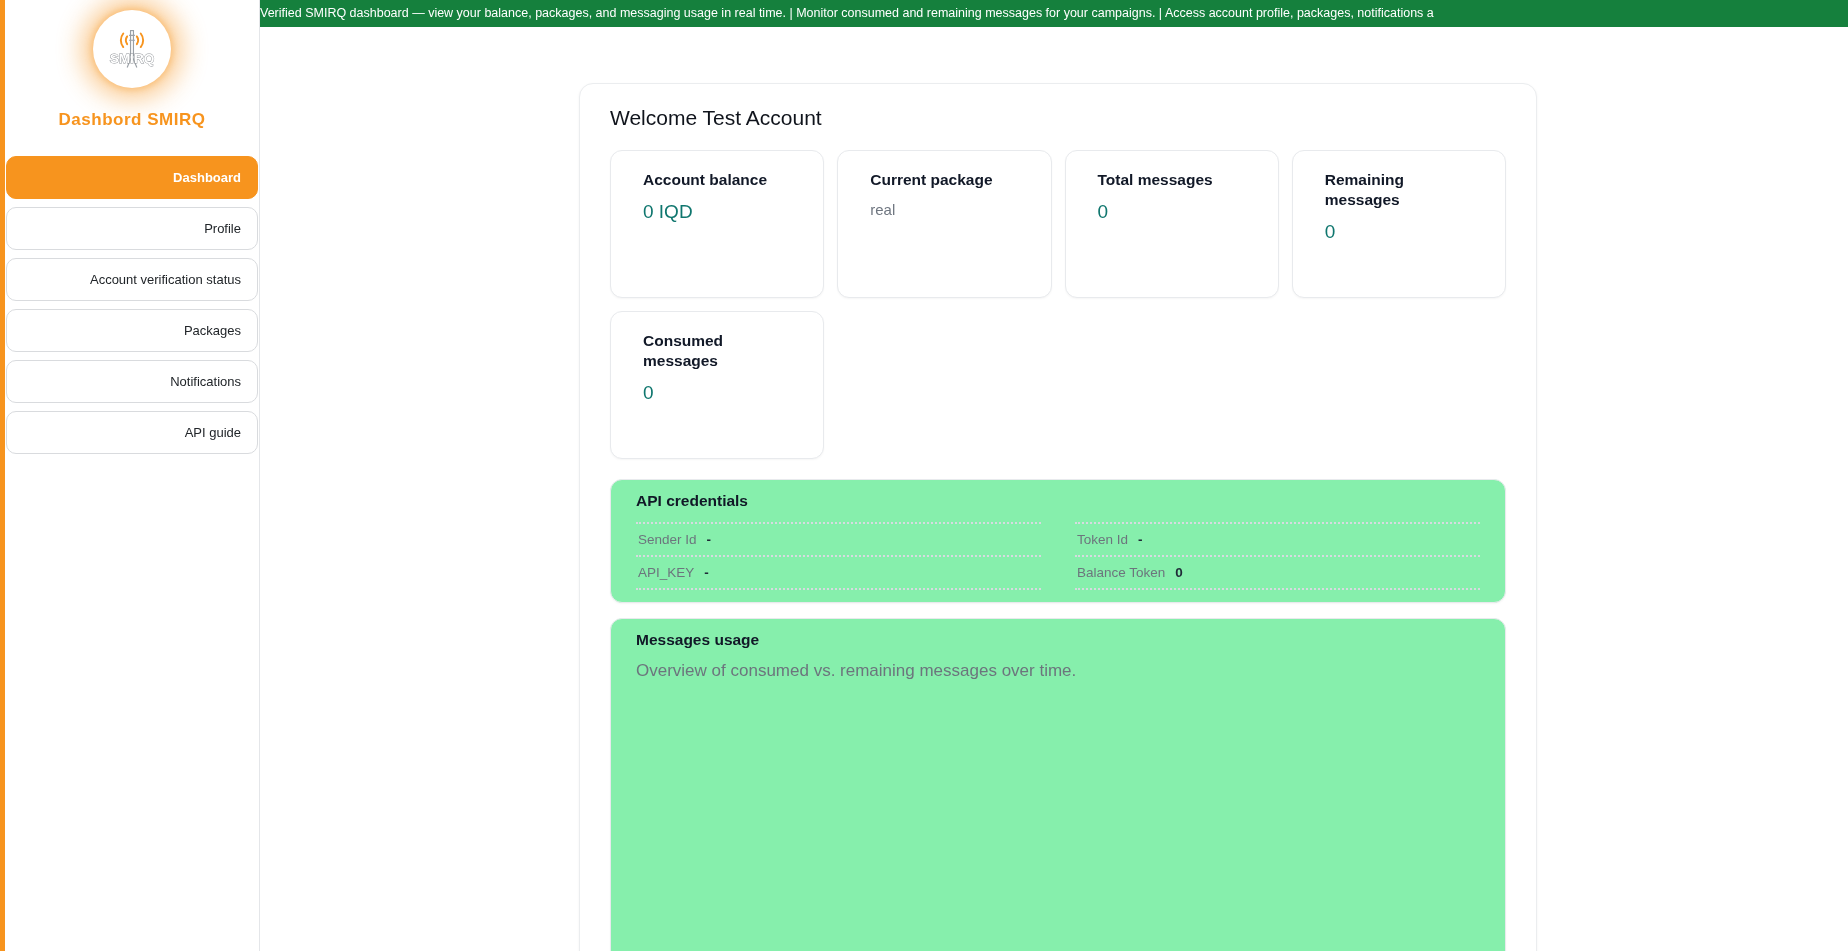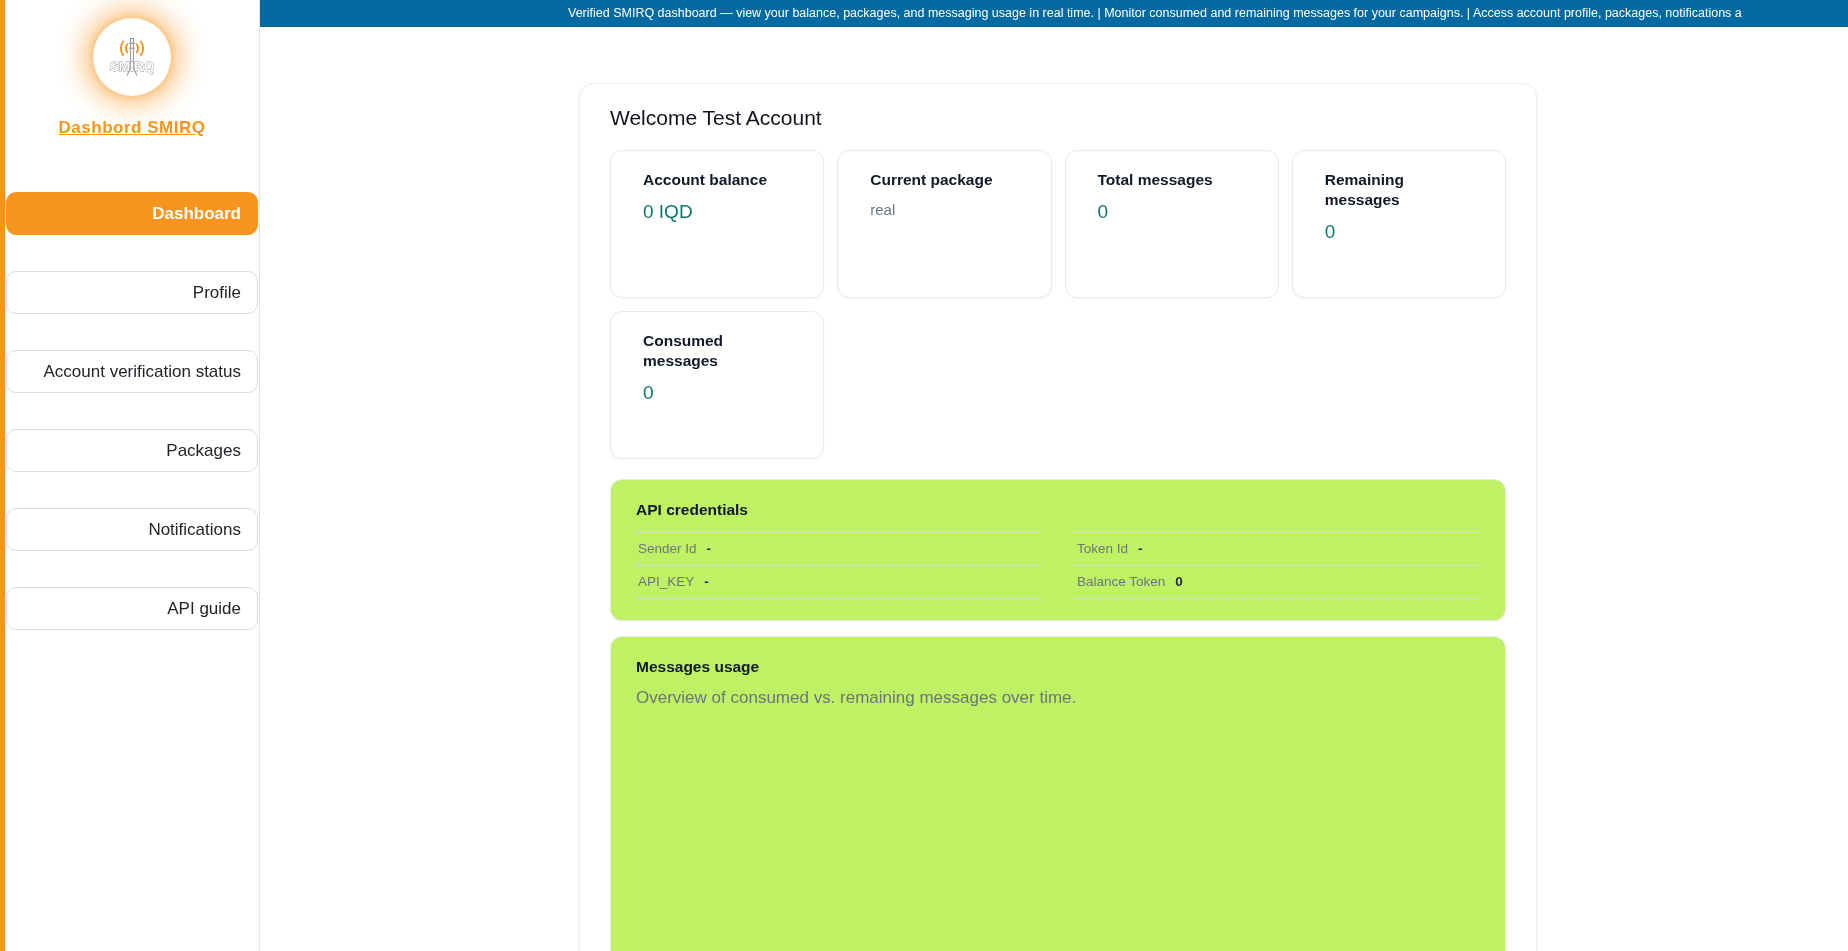--- a/index.html
+++ b/index.html
@@ -5,54 +5,54 @@
   * { margin:0; padding:0; box-sizing:border-box; }
   html,body { width:1848px; height:951px; overflow:hidden; background:#fff;
               font-family:"Liberation Sans", sans-serif; }
   body { display:flex; }
 
   
   .edge-stripe { width:5px; height:100%; background:#f7941e; flex:0 0 5px; }
 
   
   .sidebar { width:255px; flex:0 0 255px; height:100%; background:#fff;
-             border-right:1px solid #e4e6e9; padding-top:10px; }
+             border-right:1px solid #e4e6e9; padding-top:2px; }
   .logo-wrap { display:flex; justify-content:center; margin-top:8px; }
   .logo-circle { width:78px; height:78px; border-radius:50%; background:#fff;
                  box-shadow:0 0 24px 12px rgba(247,148,30,.45), 0 0 6px 2px rgba(247,148,30,.35);
                  display:flex; align-items:center; justify-content:center; }
   .app-title { text-align:center; color:#f7941e; font-size:17px; font-weight:700;
-               letter-spacing:.5px; margin-top:22px;text-decoration:underline; }
+               letter-spacing:.5px; margin-top:22px; }
   .nav { margin-top:26px; display:flex; flex-direction:column; align-items:center; gap:8px; }
   .nav-item { width:252px; height:43px; border:1px solid #d9dbde; border-radius:10px;
               background:#fff; display:flex; align-items:center; justify-content:flex-end;
-              padding-right:16px; font-size:17px; color:#212529; cursor:pointer;margin-top:28px; }
+              padding-right:16px; font-size:13px; color:#212529; cursor:pointer; }
   .nav-item.active { background:#f7941e; border-color:#f7941e; color:#fff; font-weight:700; }
   .nav-item.logout { color:#d9413d; border-color:#d9413d; }
 
   
   .main { flex:1; height:100%; overflow:hidden; background:#fff; }
-  .topbar { height:27px; background:#0369a1; color:#fff; font-size:12.5px;
-            line-height:27px; white-space:nowrap; overflow:hidden; padding-left:308px; }
+  .topbar { height:27px; background:#15803d; color:#fff; font-size:12.5px;
+            line-height:27px; white-space:nowrap; overflow:hidden; }
 
   .dashboard-panel { margin-left:319px; margin-top:56px; width:958px; height:1200px;
                      background:#fff; border:1px solid #ebedef; border-radius:14px;
                      box-shadow:0 1px 3px rgba(0,0,0,.05); padding:14px 30px 30px 30px; }
   .welcome-heading { font-size:21px; font-weight:400; color:#10141c; margin:8px 0 20px; }
 
   .stats-grid { display:grid; grid-template-columns:repeat(4,1fr); gap:13px; }
   .stat-card { min-height:148px; background:#fff; border:1px solid #e8eaed; border-radius:12px;
                box-shadow:0 1px 2px rgba(0,0,0,.04); padding:19px 32px; }
   .stat-title { font-size:15.5px; font-weight:700; color:#111827; line-height:1.3;
                 margin-bottom:11px; }
   .stat-value { font-size:19px; color:#0f766e; }
   .stat-value.muted { font-size:15px; color:#6f7680; }
 
-  .section-card { background:#bef264; border:1px solid #e8eaed; border-radius:12px;
-                  box-shadow:0 1px 2px rgba(0,0,0,.04); padding:21px 25px; }
+  .section-card { background:#86efac; border:1px solid #e8eaed; border-radius:12px;
+                  box-shadow:0 1px 2px rgba(0,0,0,.04); padding:12px 25px; }
   .api-card { margin-top:20px; }
   .section-title { font-size:15.5px; font-weight:700; color:#111827; margin-bottom:12px; }
   .api-grid { display:grid; grid-template-columns:1fr 1fr; column-gap:34px; }
   .api-cell { display:flex; align-items:center; gap:10px; padding:8px 2px;
               border-top:2px dotted #d7dbe0; font-size:13.5px; }
   .api-cell:nth-last-child(-n+2) { border-bottom:2px dotted #d7dbe0; }
   .api-label { color:#6c757d; }
   .api-value { color:#1f2937; font-weight:700; }
 
   .usage-card { margin-top:15px; min-height:380px; }

